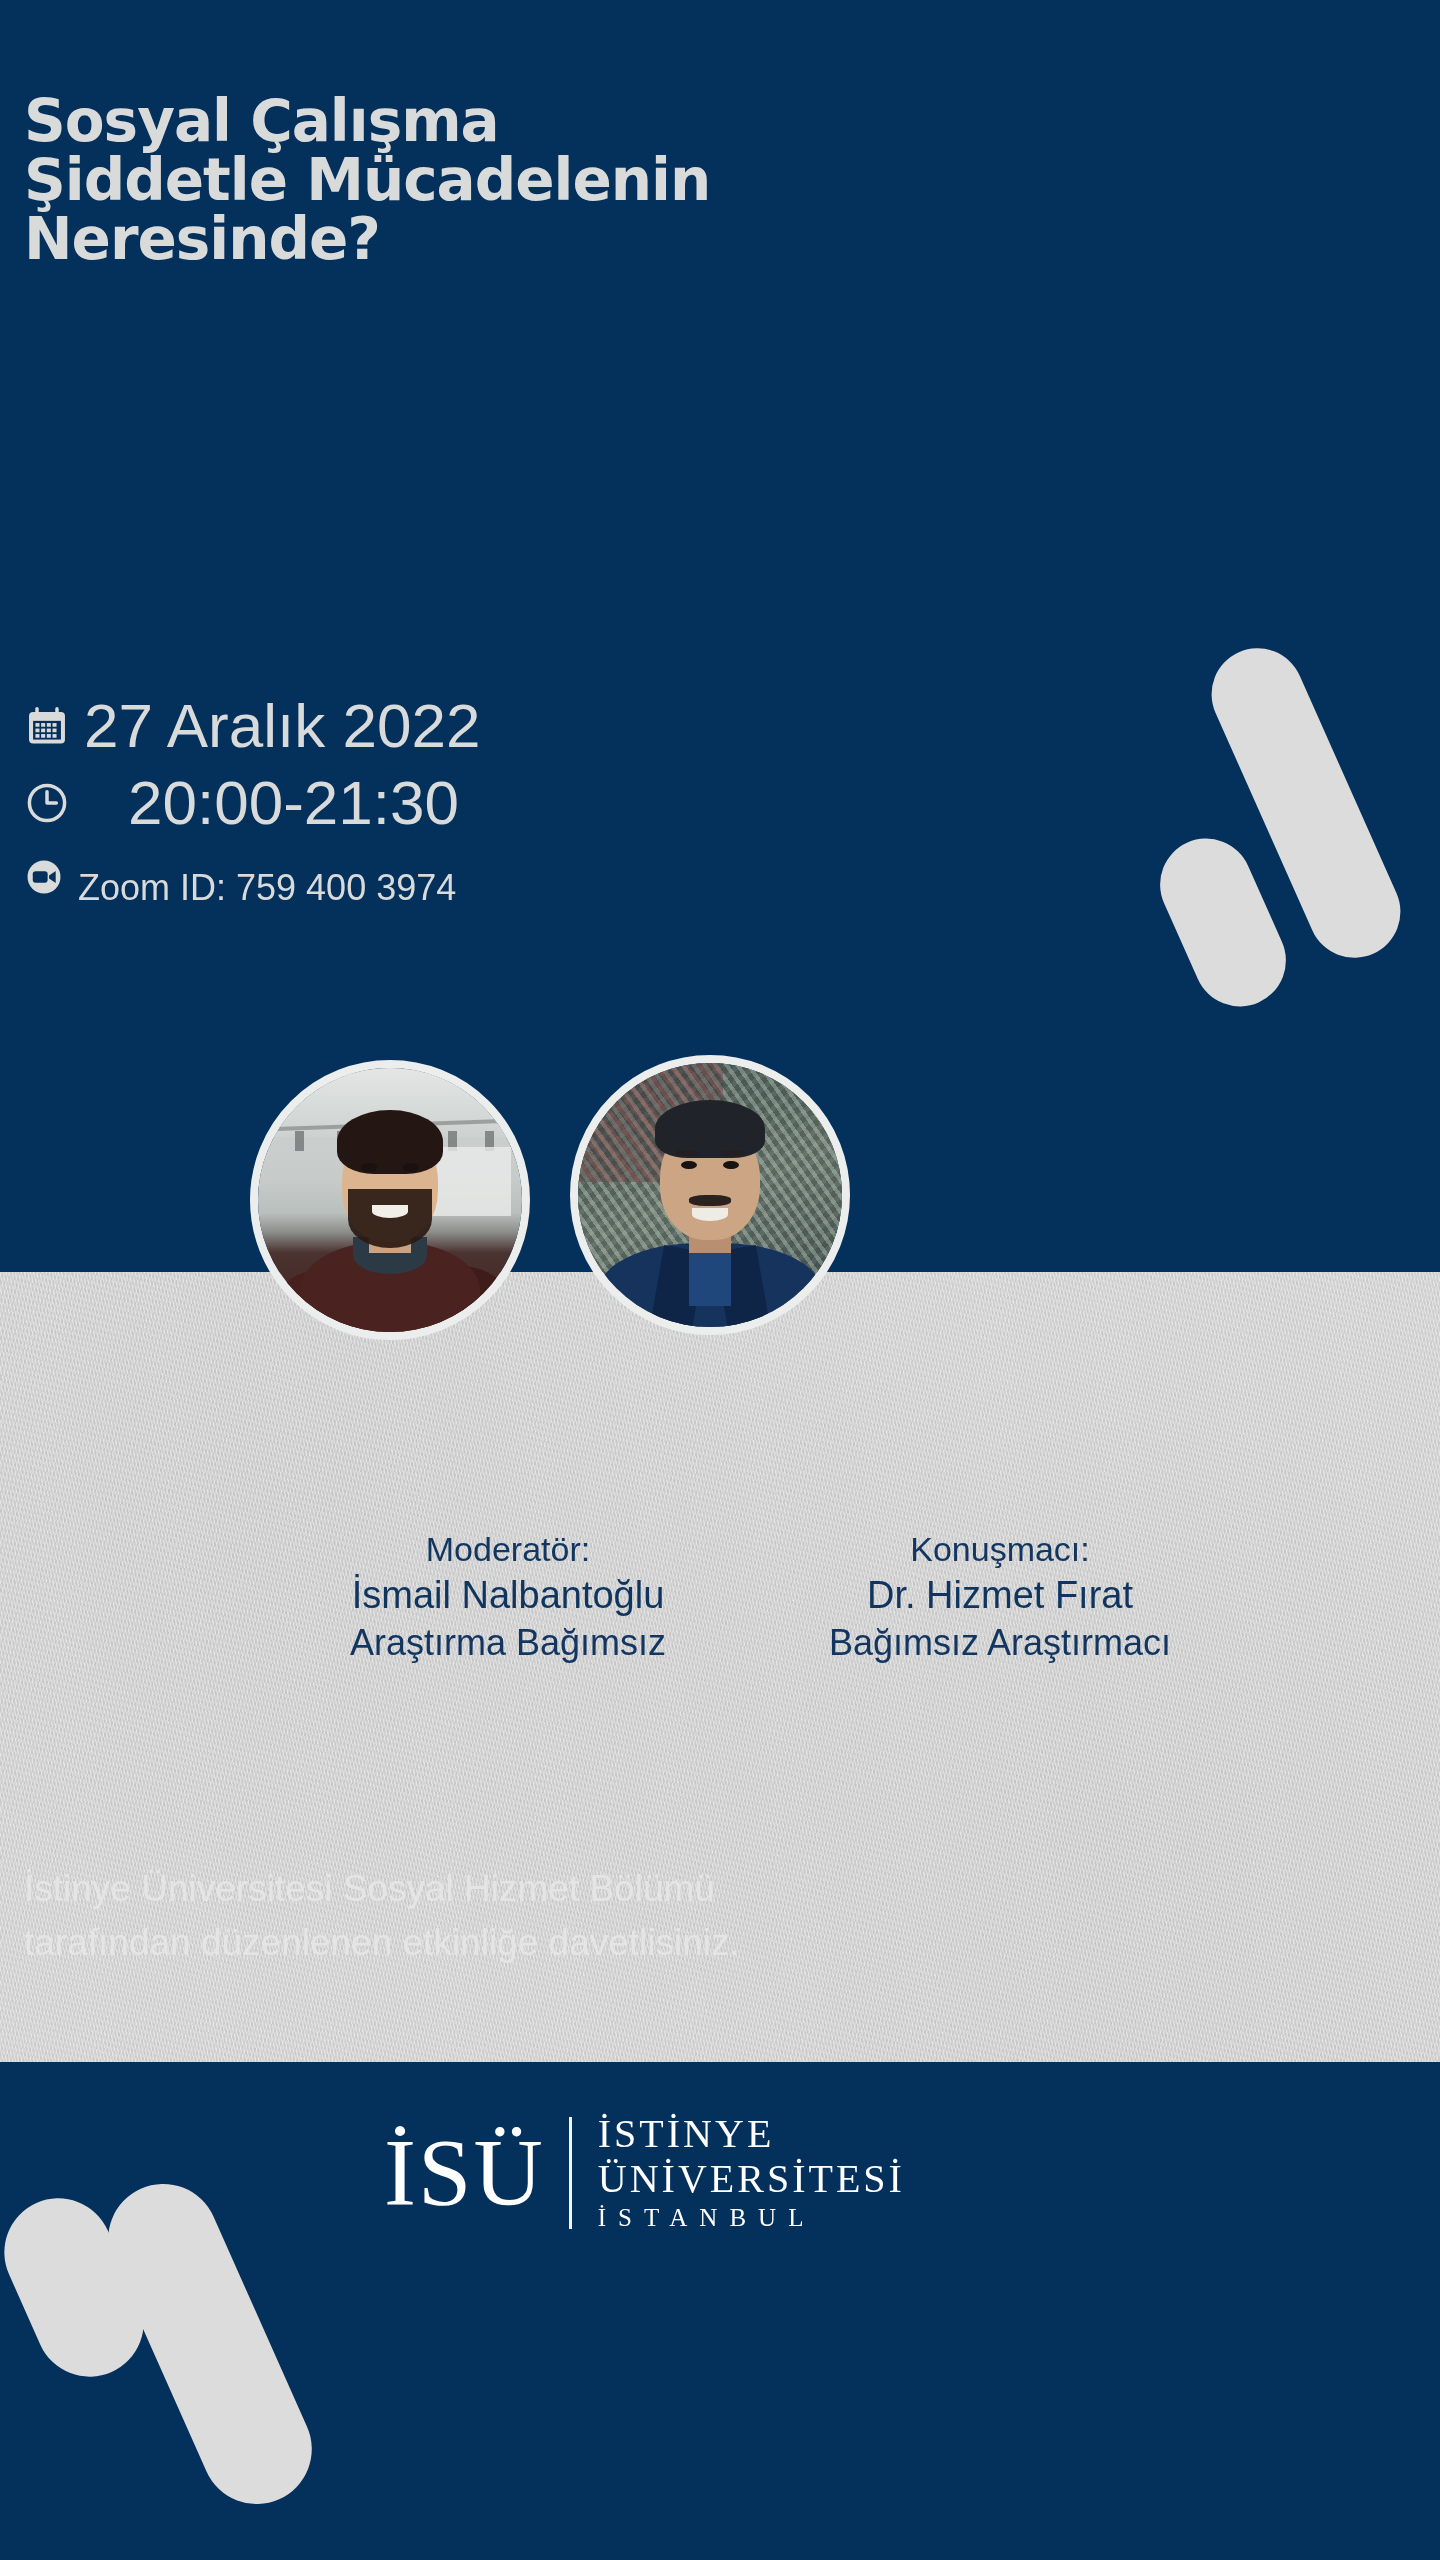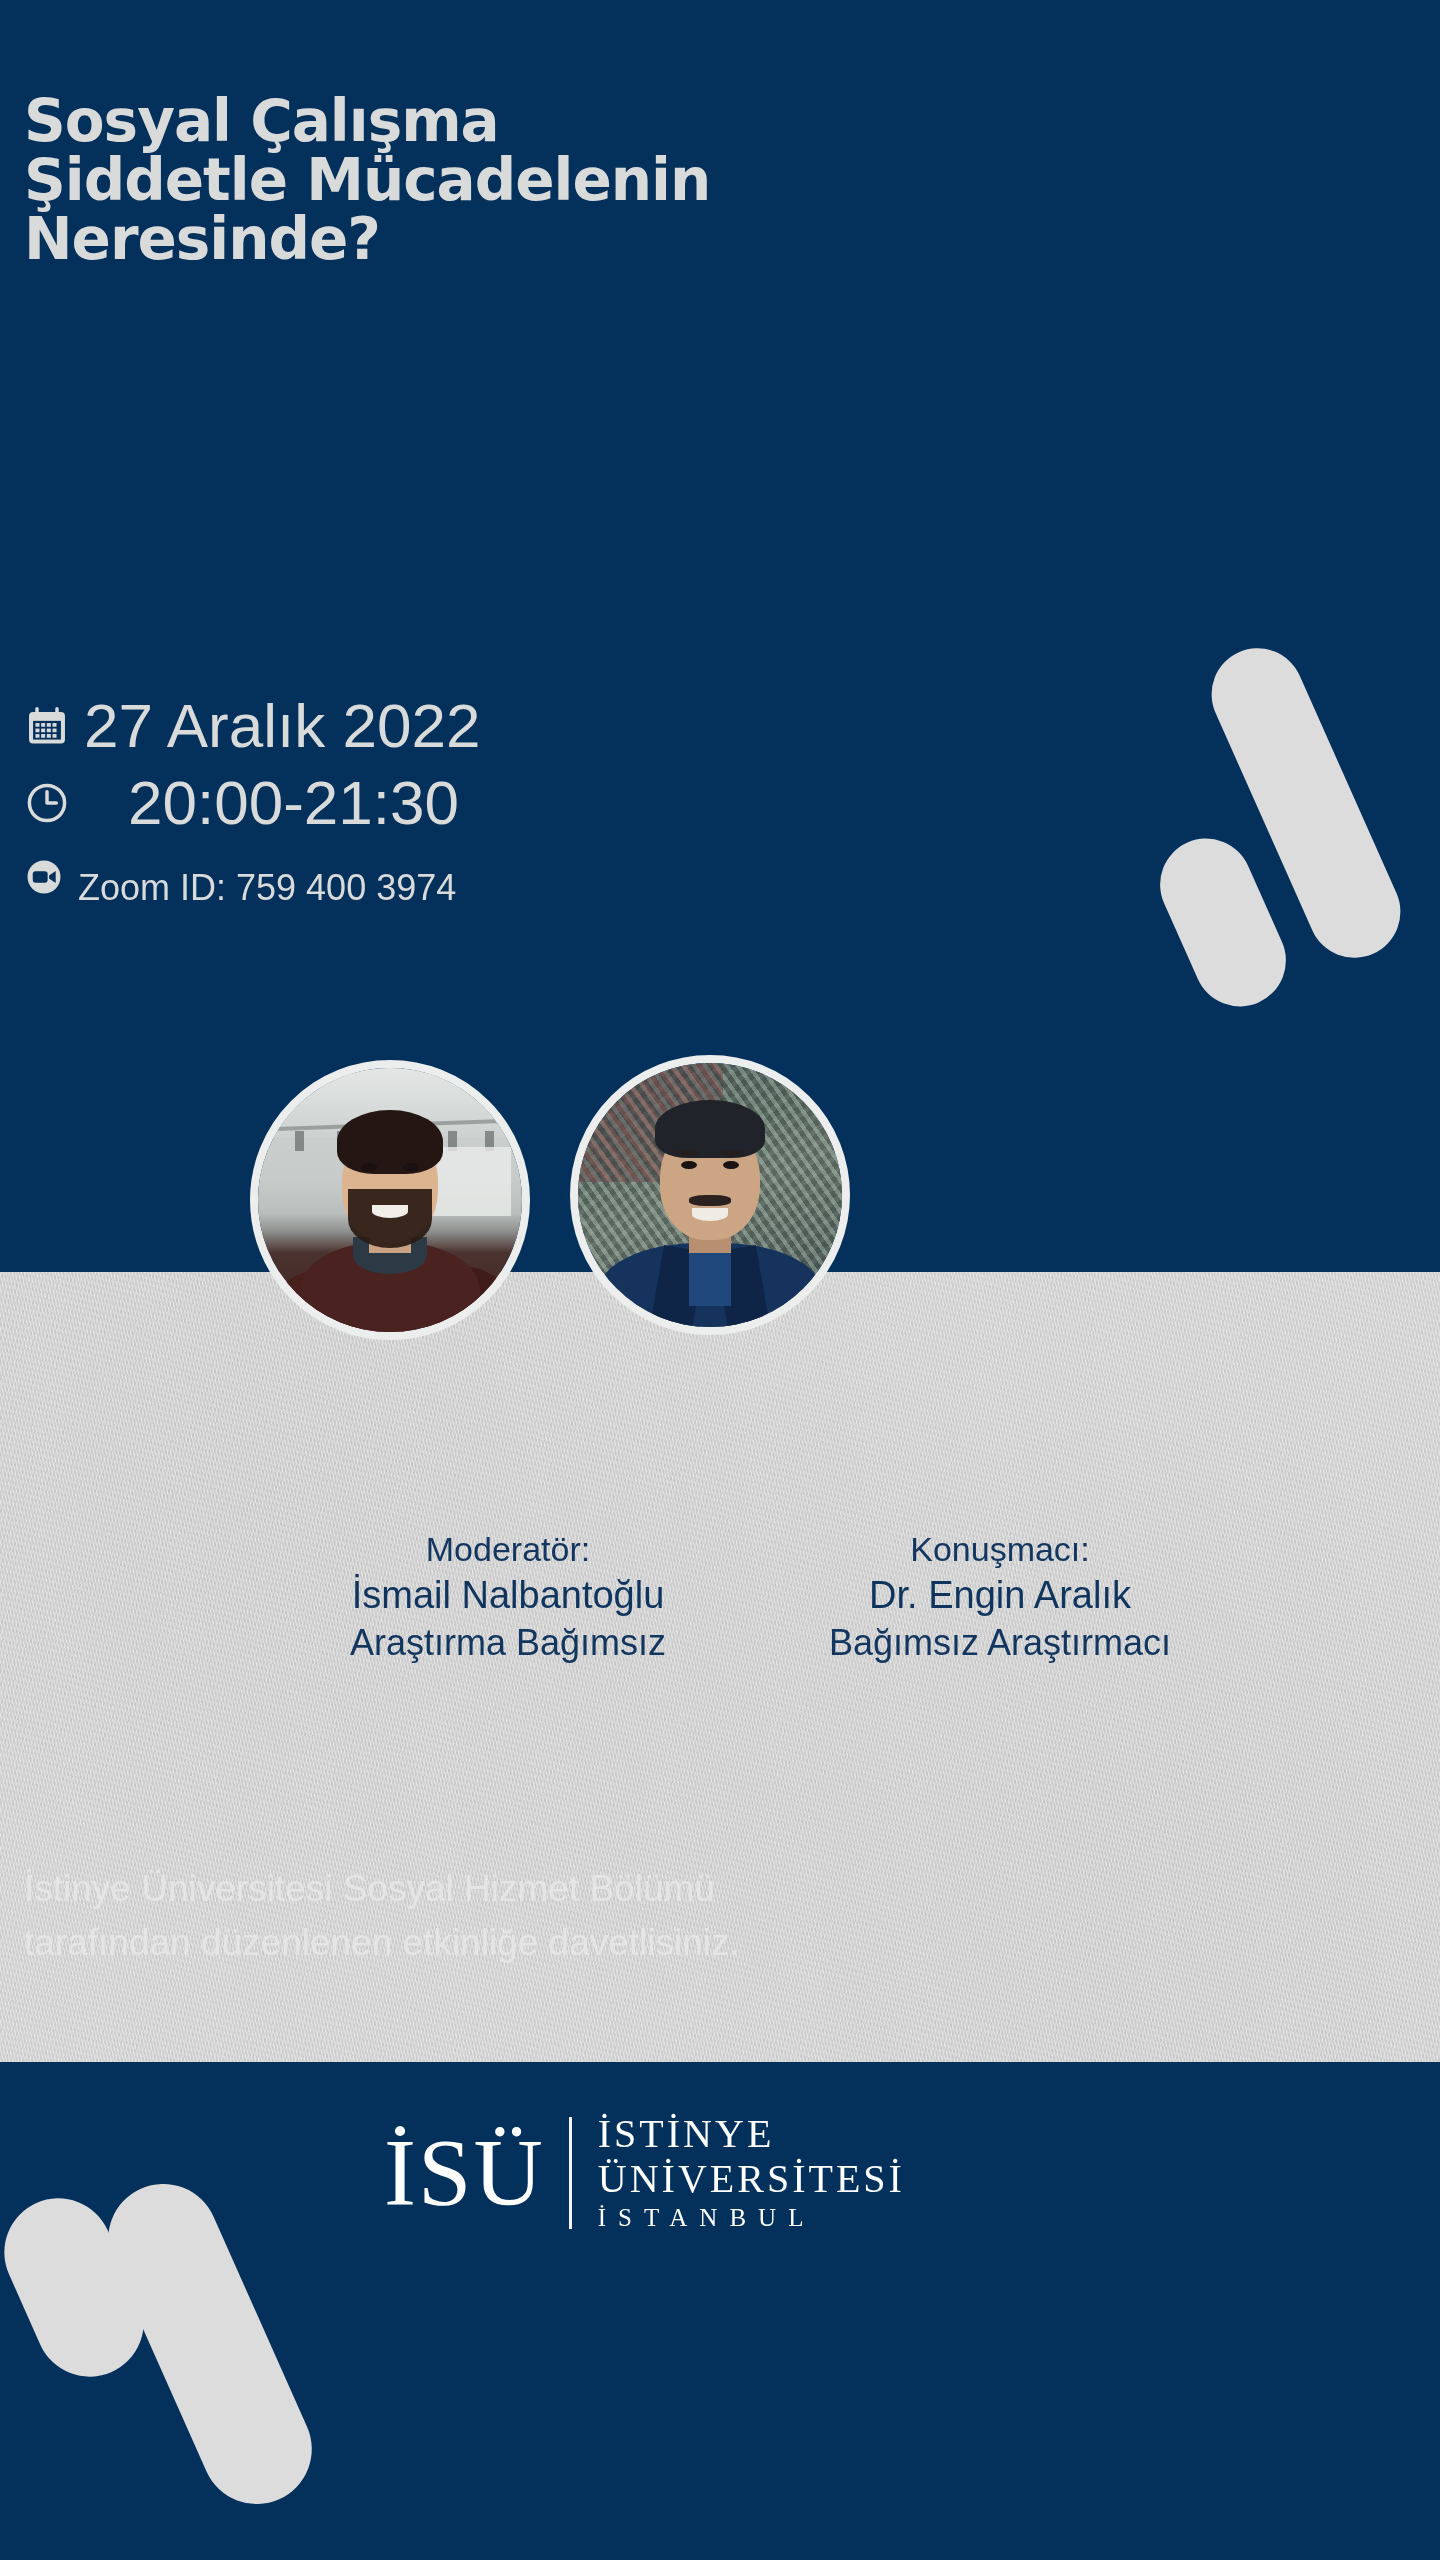--- a/index.html
+++ b/index.html
@@ -279,21 +279,21 @@
   <div class="credits">
 
     <div class="cred cred-left">
       <div class="role">Moderatör:</div>
       <div class="name">İsmail Nalbantoğlu</div>
       <div class="sub">Araştırma Bağımsız</div>
     </div>
 
     <div class="cred cred-right">
       <div class="role">Konuşmacı:</div>
-      <div class="name">Dr. Engin Aralık</div>
+      <div class="name">Dr. Hizmet Fırat</div>
       <div class="sub">Bağımsız Araştırmacı</div>
     </div>
 
   </div>
 
   <div class="desc">
     <span class="ln">İstinye Üniversitesi Sosyal Hizmet Bölümü</span>
     <span class="ln">tarafından düzenlenen etkinliğe davetlisiniz.</span>
   </div>
 

